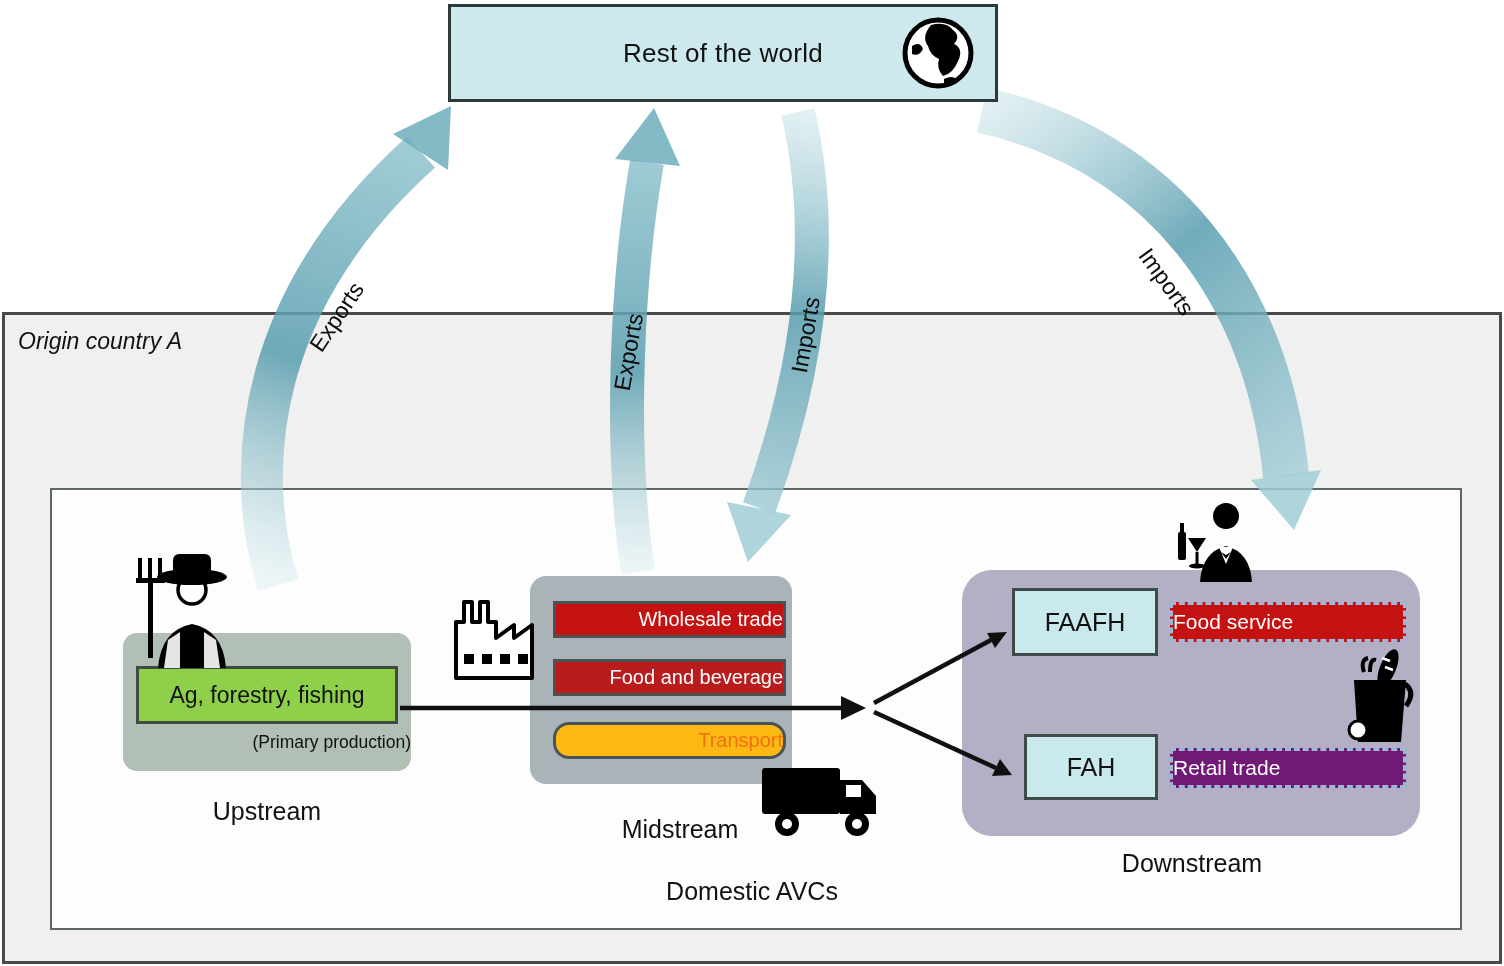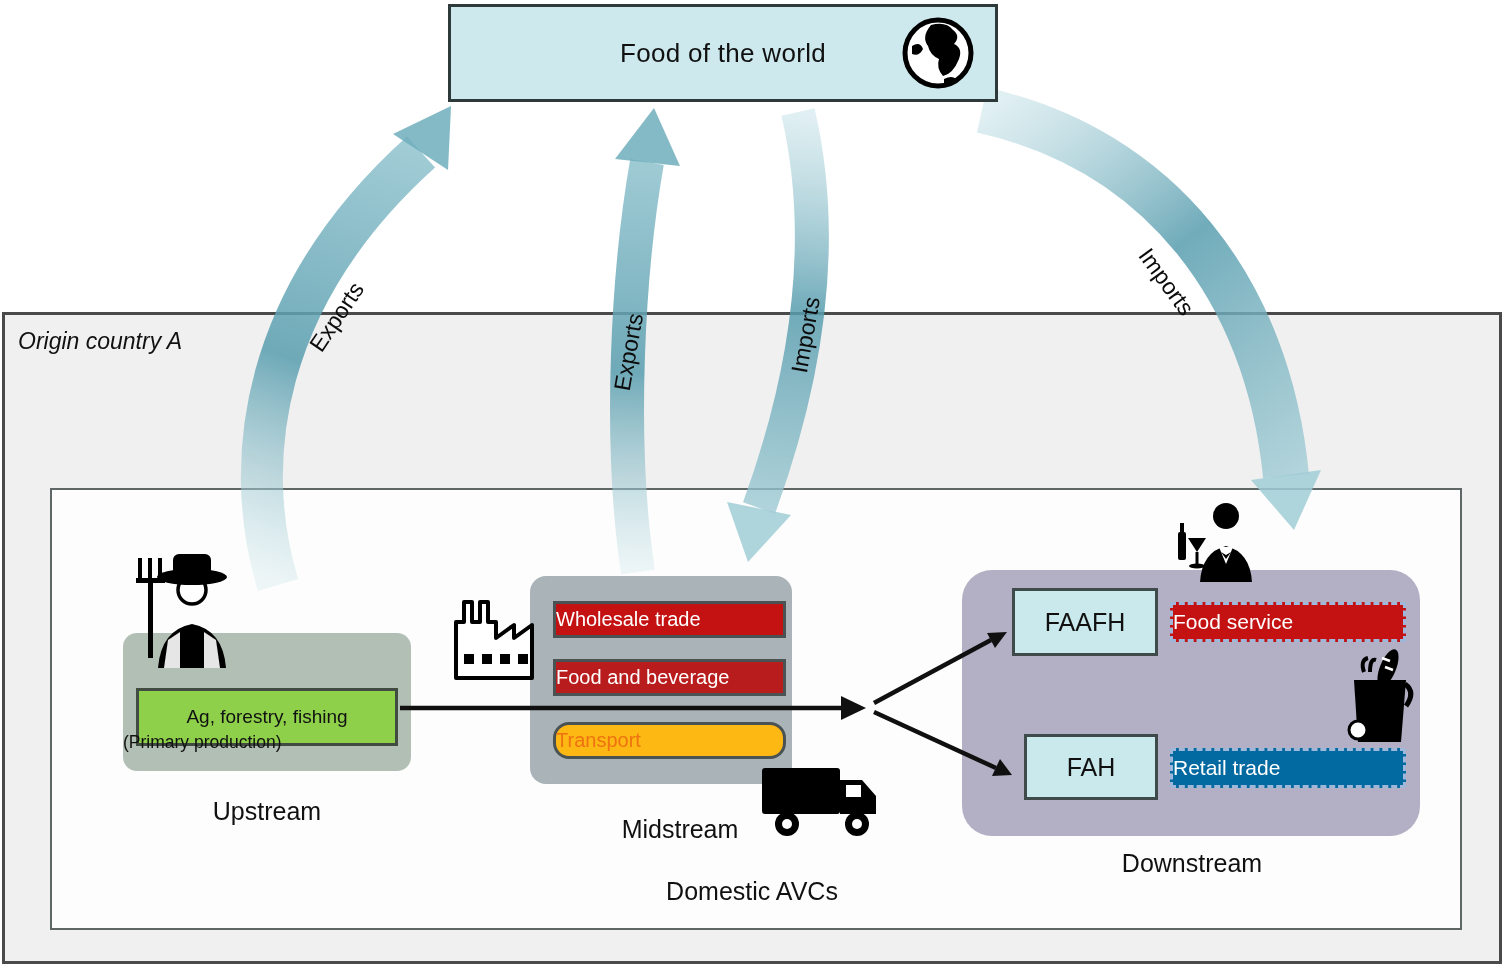--- a/index.html
+++ b/index.html
@@ -26,50 +26,50 @@
   
   .flow-svg{left:0;top:0;z-index:3;}
   .flow-label{position:absolute;font-size:23px;font-weight:500;color:#0c0c0c;
               transform:translate(-50%,-50%) rotate(var(--r));white-space:nowrap;z-index:4;}
 
   
   .up-group{left:123px;top:633px;width:288px;height:138px;background:#b2bfb5;
             border-radius:14px;z-index:4;}
   .primary-box{left:136px;top:666px;width:262px;height:58px;background:#8fd04b;
                border:3px solid #414b41;box-sizing:border-box;display:flex;align-items:center;
-               justify-content:center;font-size:19px;z-index:5;margin-top:22px;}
-  .primary-sub{left:123px;top:732px;width:288px;text-align:left;font-size:17.5px;z-index:5;}
+               justify-content:center;font-size:23px;z-index:5;}
+  .primary-sub{left:123px;top:732px;width:288px;text-align:right;font-size:17.5px;z-index:5;}
   .farmer{left:128px;top:540px;width:112px;height:128px;z-index:5;}
   .section-label{font-size:25px;text-align:center;z-index:5;}
   .up-label{left:123px;top:797px;width:288px;}
 
   
   .mid-group{left:530px;top:576px;width:262px;height:208px;background:#a9b3b8;
              border-radius:16px;z-index:4;}
   .mid-row{left:553px;width:233px;height:37px;border:3px solid #4a5254;box-sizing:border-box;
-           display:flex;align-items:center;justify-content:flex-start;font-size:20px;color:#fff;z-index:5;}
+           display:flex;align-items:center;justify-content:flex-end;font-size:20px;color:#fff;z-index:5;}
   .mid-row-1{top:601px;background:#c41111;}
   .mid-row-2{top:659px;background:#b91c1c;}
   .mid-row-3{top:722px;background:#fdb814;color:#ee7310;border-radius:16px;}
   .factory{left:448px;top:592px;width:96px;height:90px;z-index:5;}
   .truck{left:760px;top:762px;width:124px;height:80px;z-index:5;}
   .mid-label{left:580px;top:815px;width:200px;}
   .domestic-label{left:627px;top:877px;width:250px;}
 
   
   .down-panel{left:962px;top:570px;width:458px;height:266px;background:#b3b0c5;
               border-radius:30px;z-index:4;}
   .cyan-box{background:#c9e9ec;border:3px solid #3f4a4a;box-sizing:border-box;display:flex;
             align-items:center;justify-content:center;font-size:25px;z-index:5;}
   .faafh-box{left:1012px;top:588px;width:146px;height:68px;}
   .fah-box{left:1024px;top:734px;width:134px;height:66px;}
   .dashed-box{border:3px dashed #9fb7d9;box-sizing:border-box;display:flex;align-items:center;
               justify-content:flex-start;font-size:21px;color:#fff;z-index:5;}
   .food-service-box{left:1170px;top:602px;width:236px;height:40px;background:#c41111;}
-  .retail-trade-box{left:1170px;top:748px;width:236px;height:40px;background:#0369a1;}
+  .retail-trade-box{left:1170px;top:748px;width:236px;height:40px;background:#701a75;}
   .bartender{left:1176px;top:500px;width:80px;height:82px;z-index:5;}
   .grocery{left:1346px;top:648px;width:72px;height:96px;z-index:5;}
   .down-label{left:1067px;top:849px;width:250px;}
 
   
   .black-svg{left:0;top:0;z-index:6;}
 </style>
 </head>
 <body>
 
@@ -112,21 +112,21 @@
     <path d="M982 110 C1160 150 1268 290 1286 476" stroke="url(#g4)" stroke-width="46" fill="none"></path>
     <polygon points="1294,530 1321,470 1251,480" fill="#a0ccd6" opacity="0.85"></polygon>
   </svg>
 
   <span class="flow-label" style="left:337px;top:317px;--r:-56deg">Exports</span>
   <span class="flow-label" style="left:629px;top:352px;--r:-80deg">Exports</span>
   <span class="flow-label" style="left:806px;top:335px;--r:-80deg">Imports</span>
   <span class="flow-label" style="left:1166px;top:282px;--r:54deg">Imports</span>
 
   <div class="abs row-box"></div>
-  <div class="abs row-label">Food of the world</div>
+  <div class="abs row-label">Rest of the world</div>
   <div class="abs globe">
     <svg width="76" height="76" viewBox="0 0 76 76">
       <circle cx="38" cy="38" r="33" fill="#ffffff" stroke="#000" stroke-width="5"></circle>
       <path fill="#000" d="M31 10 Q46 6 53 15 Q61 21 54 29 Q63 33 59 44 Q53 59 43 61 Q36 53 39 44 Q30 40 28 31 Q21 22 31 10 Z"></path>
       <path fill="#000" d="M12 31 Q20 26 23 34 Q19 42 12 39 Z"></path>
       <path fill="#000" d="M44 64 Q52 60 56 64 Q50 70 44 69 Z"></path>
     </svg>
   </div>
 
   <div class="abs up-group"></div>

